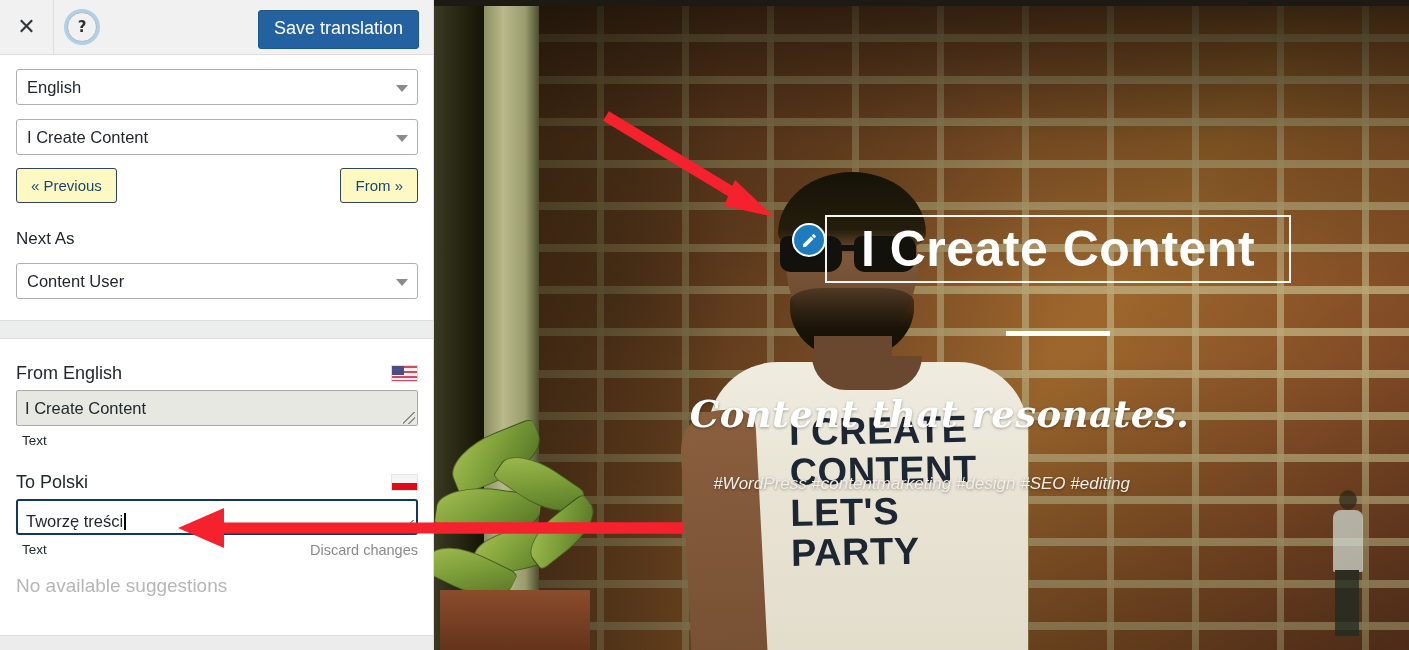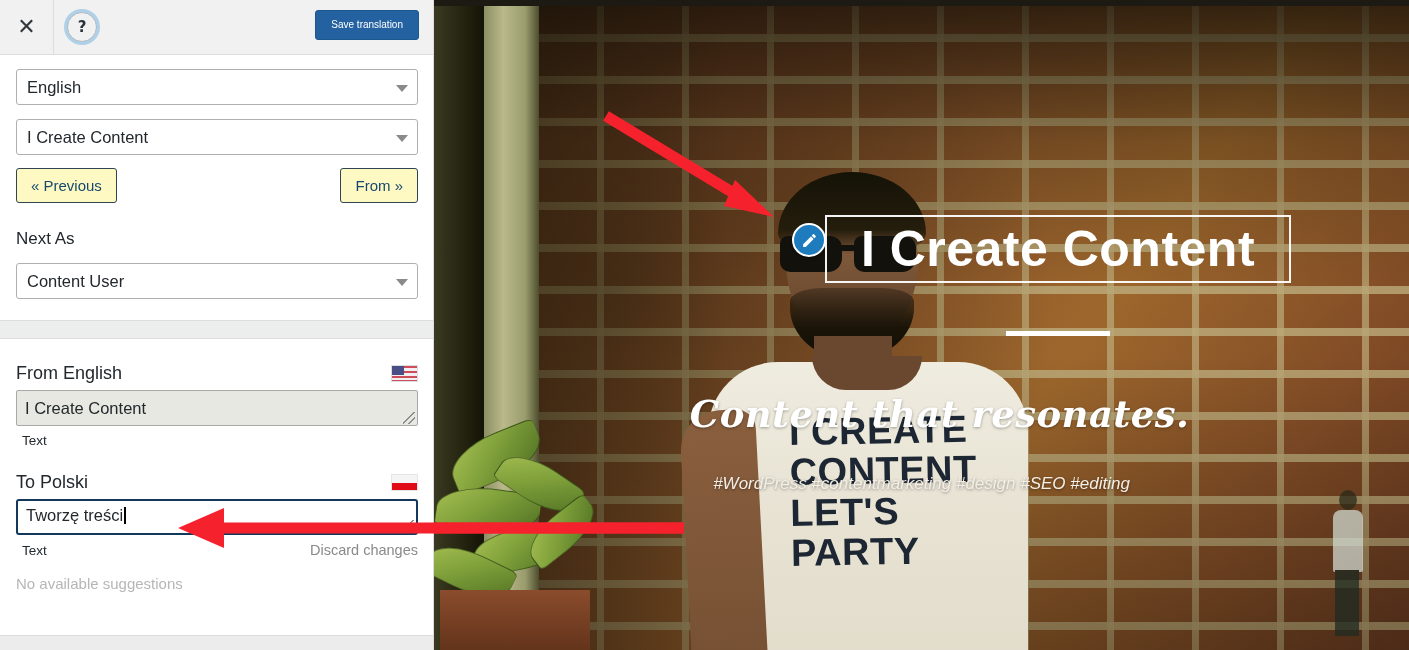--- a/index.html
+++ b/index.html
@@ -61,21 +61,21 @@
     font-size: 15px; font-weight: bold; color: #2c3338;
     line-height: 1; font-family: "DejaVu Sans", sans-serif;
   }
   .save-btn {
     position: absolute; right: 14px; top: 10px;
     background: #2361a1;
     color: #fff;
     border: 1px solid #1d5party;
     border: 1px solid #1d5790;
     border-radius: 3px;
-    font-size: 10px;
+    font-size: 18px;
     padding: 8px 15px 9px;
     cursor: pointer;
     font-family: "Liberation Sans", sans-serif;
     line-height: 1.1;
   }
 
   .panel { padding: 0 16px; background: #fff; }
 
   .sel {
     position: relative;
@@ -173,42 +173,42 @@
     width: 12px; height: 12px;
     background:
       linear-gradient(135deg, transparent 0 42%, #8d8d8d 42% 52%, transparent 52% 100%),
       linear-gradient(135deg, transparent 0 68%, #8d8d8d 68% 78%, transparent 78% 100%);
   }
   .ta.focused {
     background: #fff;
     border: 2px solid #12395b;
     border-radius: 3px;
     height: 36px;
-    padding: 4px 8px;
+    padding: 10px 8px;
   }
   .caretbar {
     display: inline-block;
     width: 1.5px;
     height: 17px;
     background: #000;
     vertical-align: -3px;
     margin-left: 1px;
   }
 
   .sub {
-    display: flex; justify-content: space-between; align-items: center;
+    display: flex; justify-content: space-between; align-items: flex-start;
     width: 402px;
     margin-top: 7px;
   }
   .sub .lbl { font-size: 13.5px; color: #23282d; padding-left: 6px; }
   .sub .discard { font-size: 14.5px; color: #8a8a8a; cursor: pointer; }
 
   .nosugg {
     margin-top: 17px;
-    font-size: 15px;
+    font-size: 19px;
     color: #b6b6b6;
     width: 402px;
   }
 
   .foot-rule {
     position: absolute; left: 0; right: 0; top: 635px;
     border-top: 1px solid #dcdcdc;
     height: 15px;
     background: #ececec;
   }

